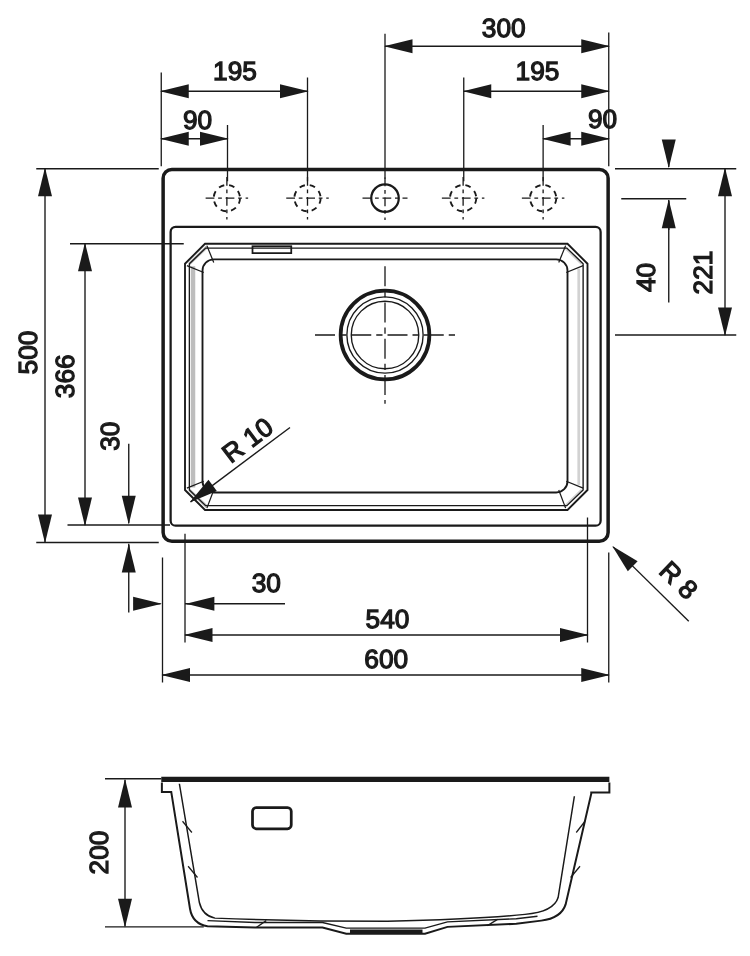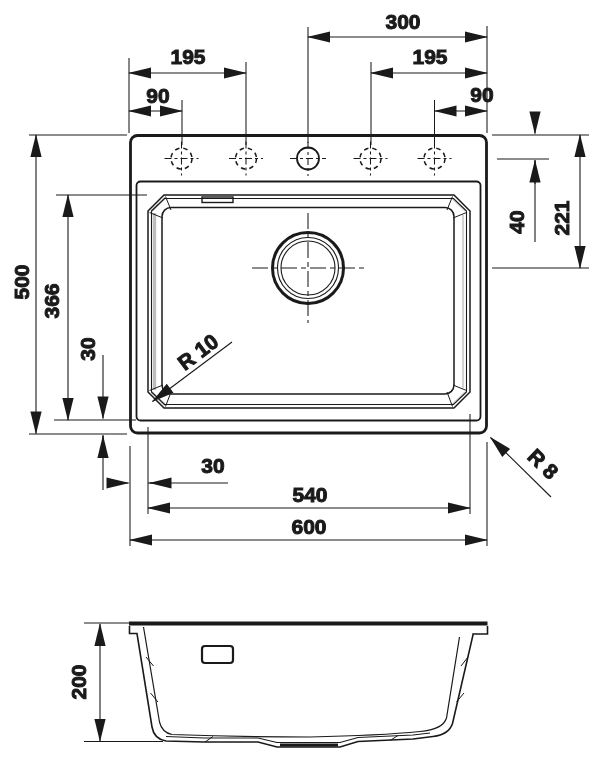--- a/index.html
+++ b/index.html
@@ -1,17 +1,17 @@
 <!DOCTYPE html>
 <html><head>
 <meta charset="utf-8">
 <style>
   html,body{margin:0;padding:0;background:#ffffff;}
   .stage{position:relative;width:600px;height:765px;background:#ffffff;overflow:hidden;
-         font-family:"Liberation Sans", sans-serif;font-weight:bold;}
+         font-family:"Liberation Sans", sans-serif;}
   svg{display:block;}
   .ln{fill:none;stroke:#1a1a1a;}
   .w-outer{stroke-width:2.8;}
   .w-med{stroke-width:1.8;}
   .w-thin{stroke-width:1.5;}
   .w-fine{stroke-width:1.1;}
   .w-top{stroke-width:4.2;}
   .dim{fill:none;stroke:#1a1a1a;stroke-width:1.1;}
   .ext{fill:none;stroke:#1a1a1a;stroke-width:1.05;}
   .gray{stroke:#bdbdbd;}

